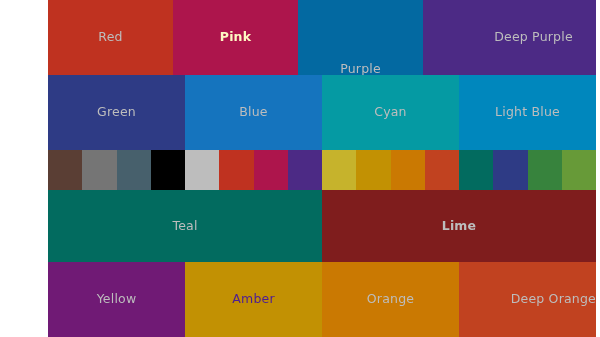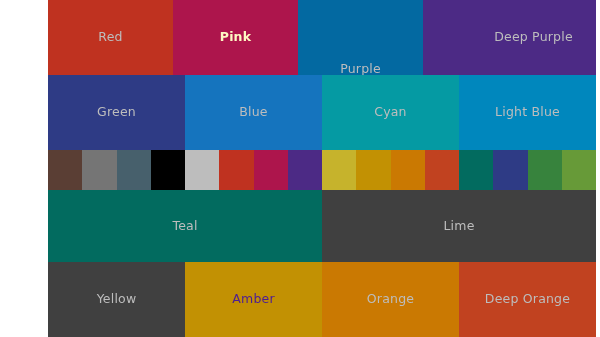--- a/index.html
+++ b/index.html
@@ -101,33 +101,33 @@
       <div class="swatch" style="background-color: rgb(2, 107, 95);"></div>
       <div class="swatch" style="background-color: rgb(46, 59, 133);"></div>
       <div class="swatch" style="background-color: rgb(55, 131, 61);"></div>
       <div class="swatch" style="background-color: rgb(103, 154, 56);"></div>
     </div>
 
   <div class="band band-main-3">
     <div class="cell" style="background-color: rgb(2, 107, 95);">
       <span class="cell-label" style="color: rgb(189, 189, 189);">Teal</span>
     </div>
-    <div class="cell" style="background-color: #404040;">
+    <div class="cell" style="background-color: #7f1d1d; font-weight: bold;">
       <span class="cell-label" style="color: rgb(189, 189, 189);">Lime</span>
     </div>
   </div>
 
   <div class="band band-main-4">
-    <div class="cell" style="background-color: #404040; justify-content: center;">
+    <div class="cell" style="background-color: #701a75; justify-content: center;">
       <span class="cell-label" style="color: rgb(189, 189, 189);">Yellow</span>
     </div>
     <div class="cell" style="background-color: rgb(194, 145, 3);">
       <span class="cell-label" style="color: #4c1d95;">Amber</span>
     </div>
     <div class="cell" style="background-color: rgb(202, 121, 2);">
       <span class="cell-label" style="color: rgb(189, 189, 189);">Orange</span>
     </div>
-    <div class="cell" style="background-color: rgb(193, 66, 32);">
+    <div class="cell" style="background-color: rgb(193, 66, 32); justify-content: flex-end;">
       <span class="cell-label" style="color: rgb(189, 189, 189);">Deep Orange</span>
     </div>
   </div>
 
 </div>
 
 </body></html>

